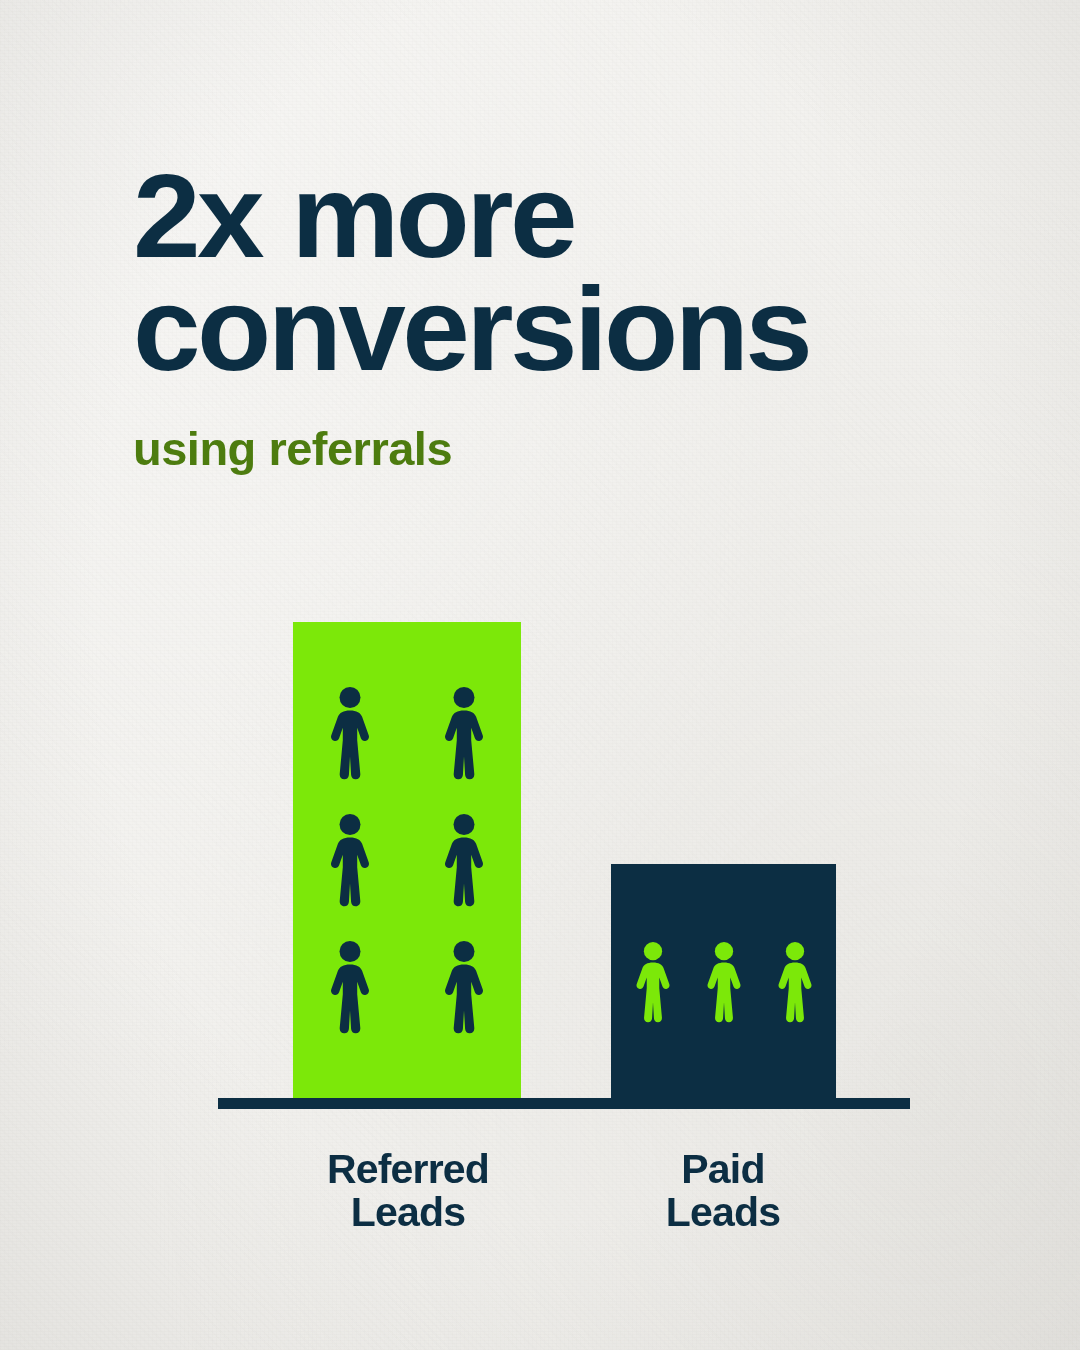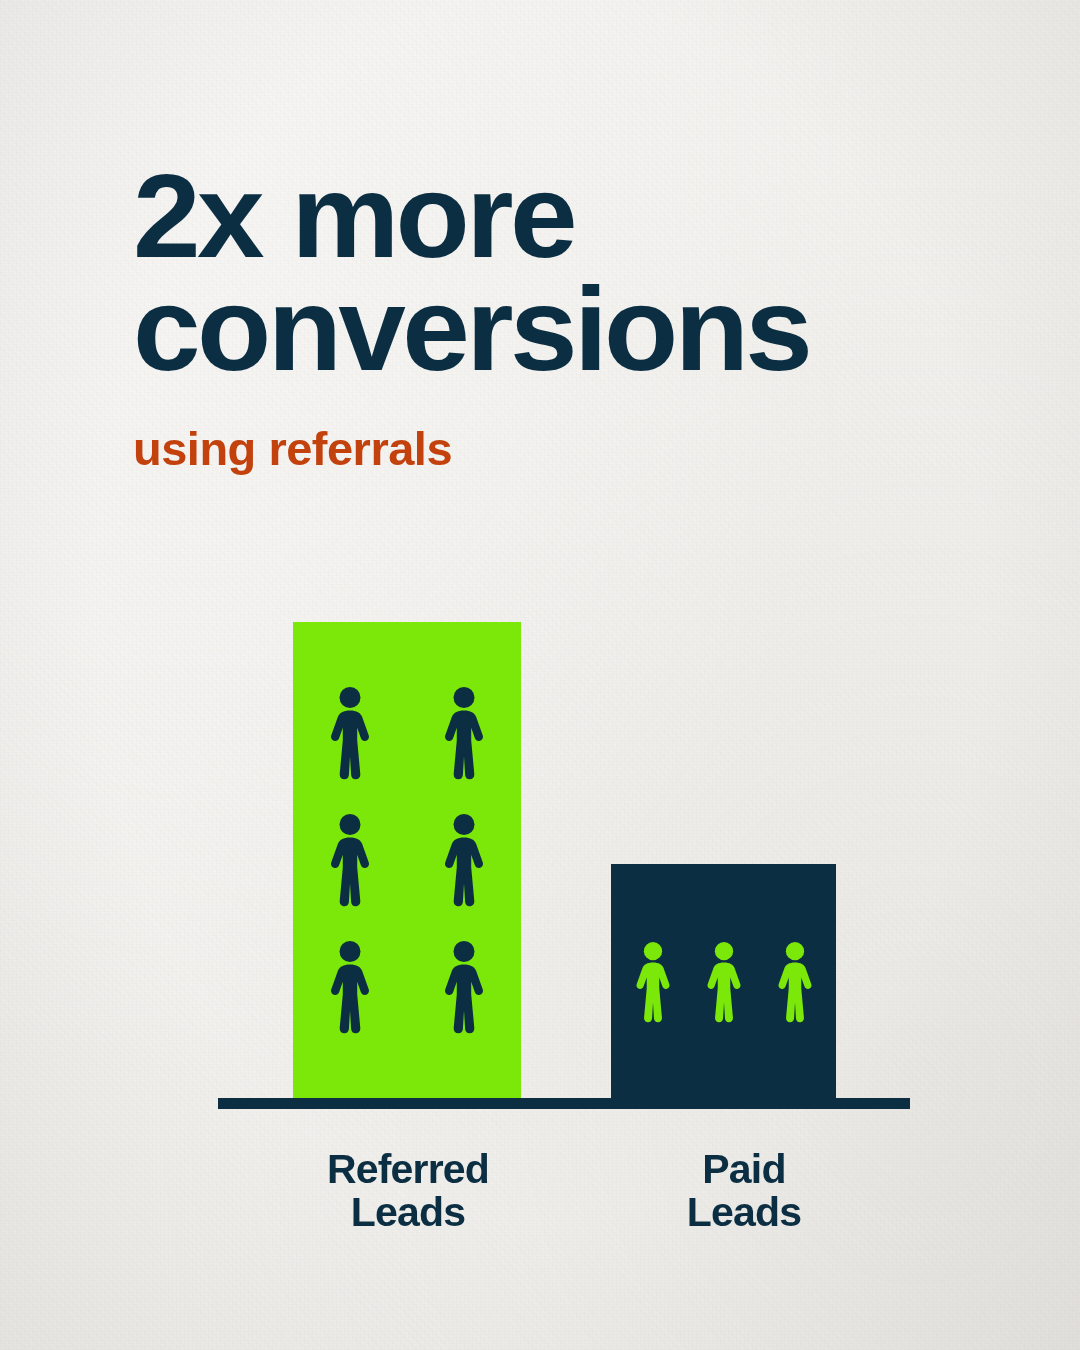--- a/index.html
+++ b/index.html
@@ -56,21 +56,21 @@
     font-weight: bold;
     font-size: 118px;
     line-height: 0.96;
     letter-spacing: -3.5px;
     margin: 0;
     transform: scaleX(1.03);
     transform-origin: left top;
     white-space: pre-line;
   }
   .subhead {
-    color: #c2410c;
+    color: #4d7c0f;
     font-family: "Liberation Sans", sans-serif;
     font-weight: bold;
     font-size: 47px;
     letter-spacing: -0.5px;
     margin: 0;
     padding-top: 34px;
   }
 
   
   .chart {
@@ -148,21 +148,21 @@
     letter-spacing: -0.8px;
     text-align: center;
     white-space: pre-line;
   }
   .cat-label-referred {
     left: 215px;
     top: 1148px;
     width: 310px;
   }
   .cat-label-paid {
-    left: 556px;
+    left: 535px;
     top: 1148px;
     width: 300px;
   }
 </style>
 </head>
 <body>
 
 <div id="poster">
 
   <div class="paper-grain"></div>

